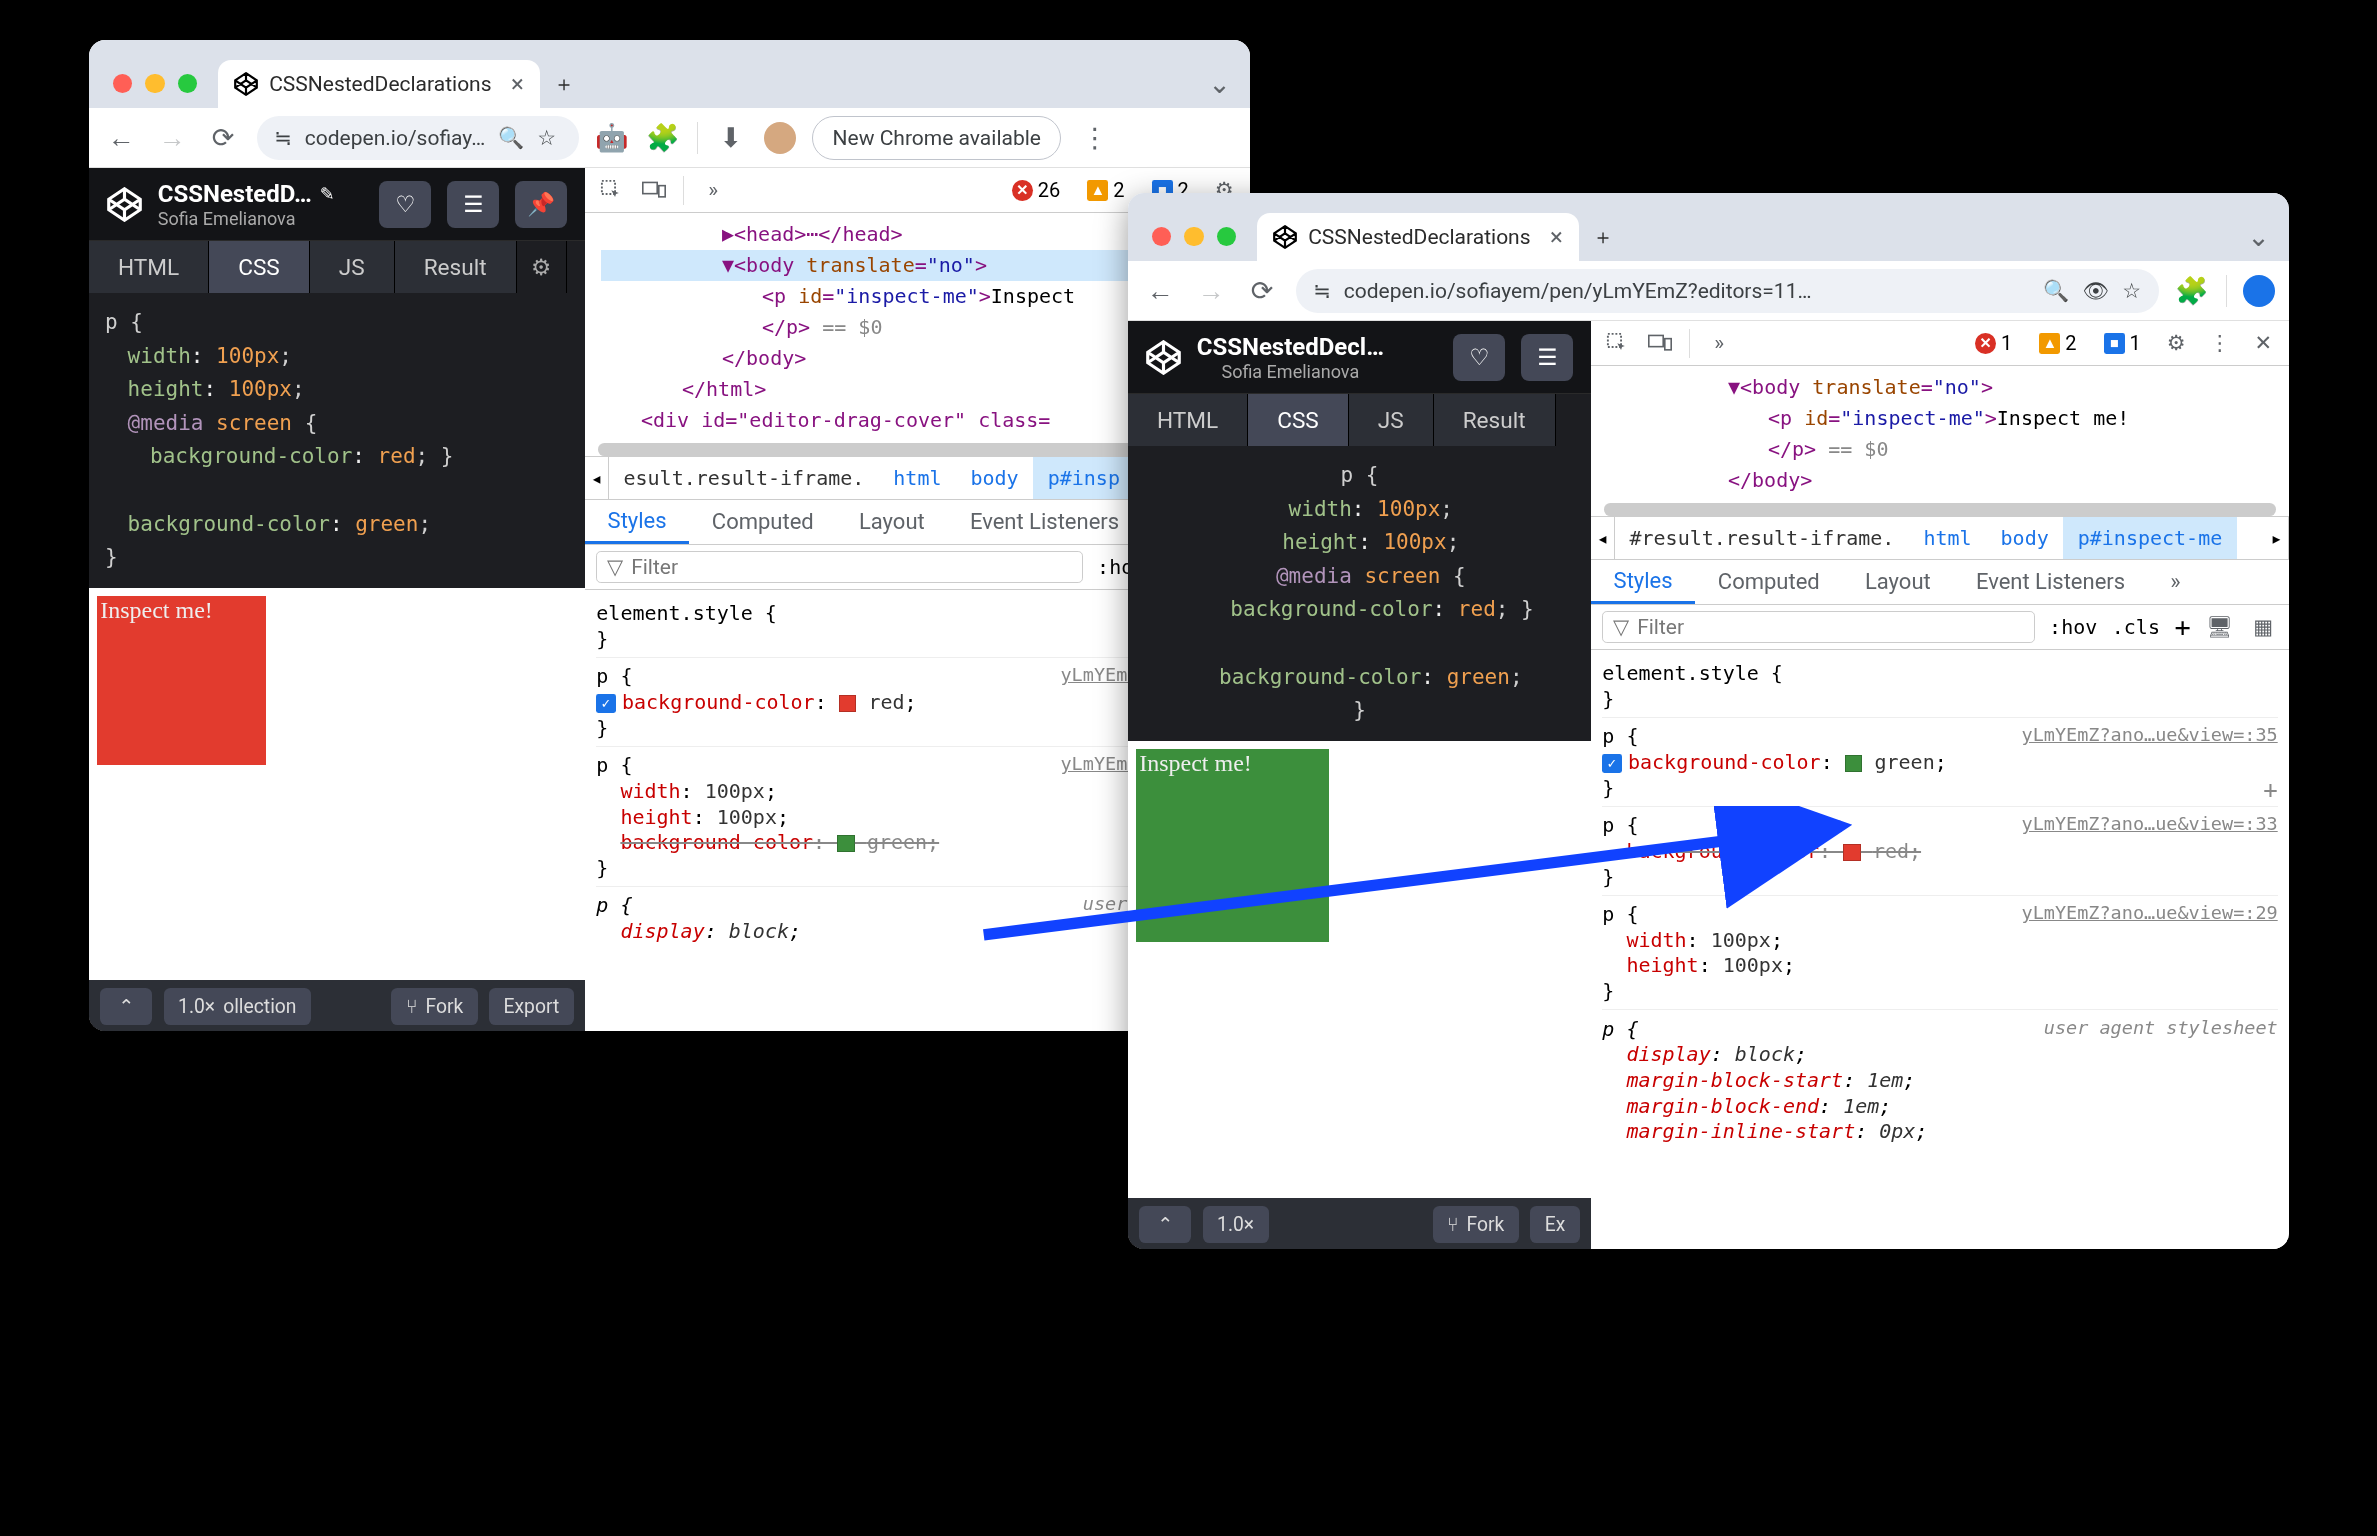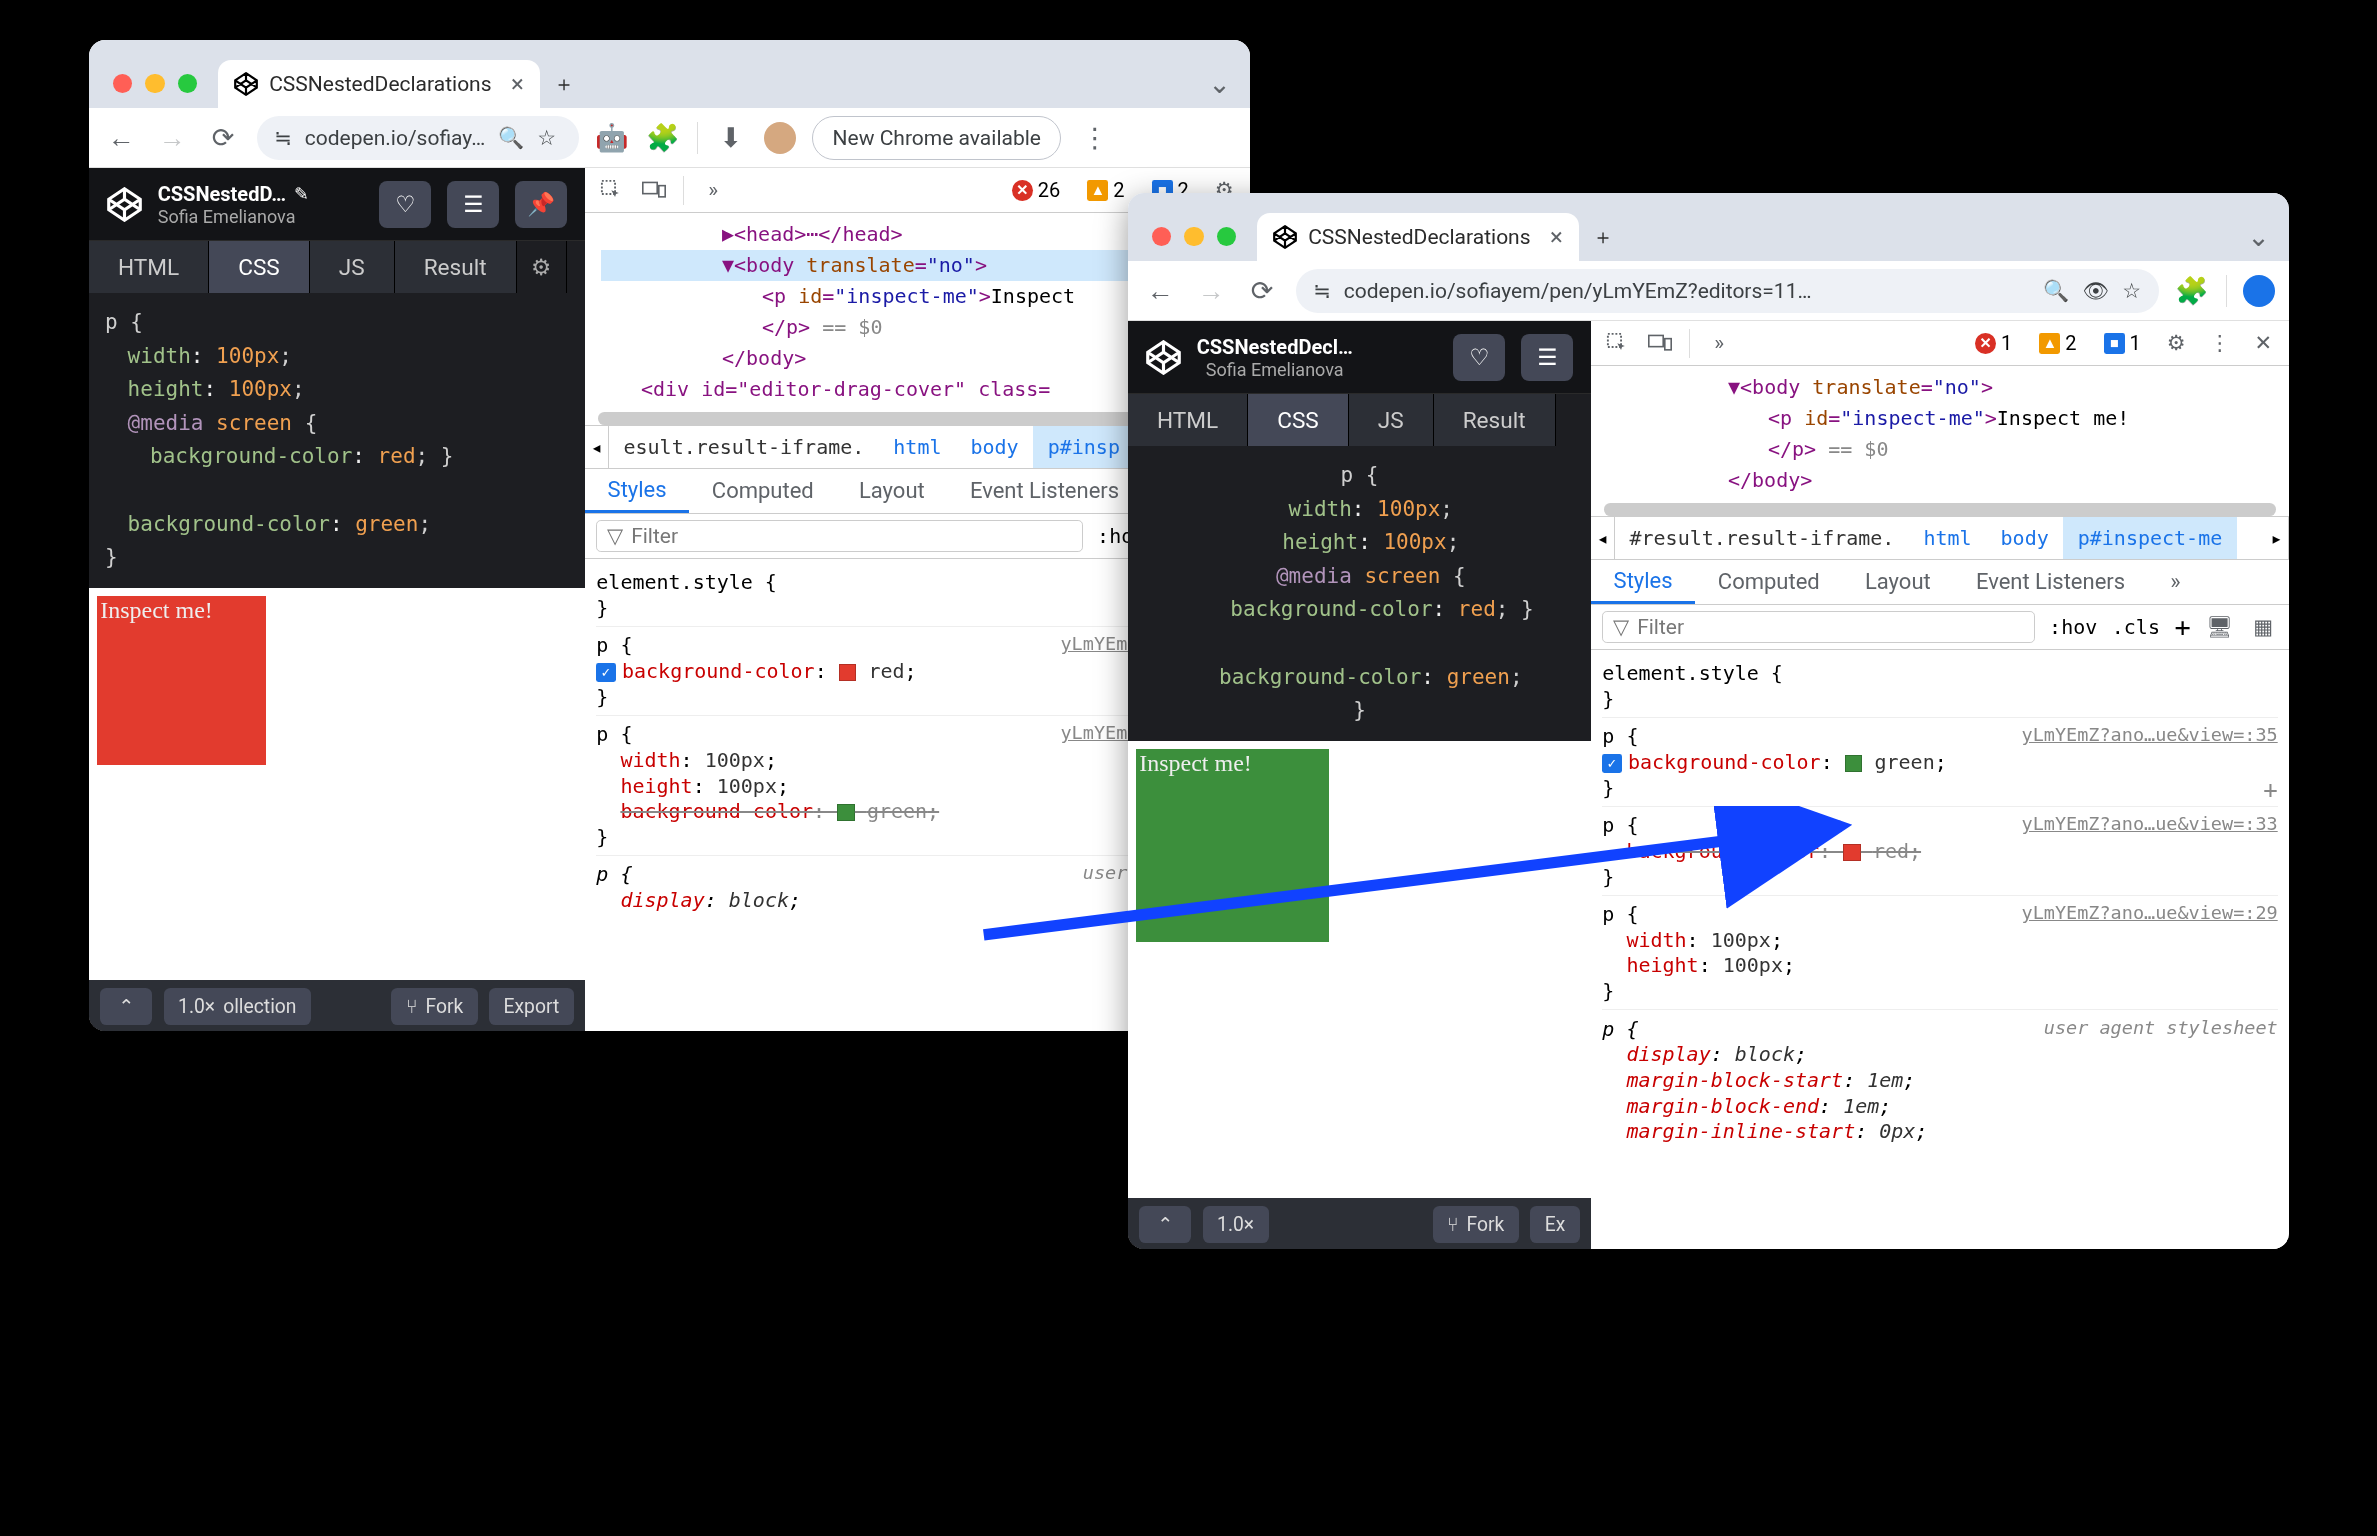--- a/index.html
+++ b/index.html
@@ -84,21 +84,21 @@
   .codepen{background:#111;color:#eee;flex:0 0 auto;display:flex;flex-direction:column;}
   .cphead{
     height:73px;
     background:#131417;
     display:flex;
     align-items:center;
     padding:0 17.7px;
     gap:16px;
     border-bottom:0.8px solid #2a2a2a;
   }
-  .cphead .title{font-size:20px;font-weight:700;color:#fff;}
+  .cphead .title{font-size:24px;font-weight:700;color:#fff;}
   .cphead .author{font-size:18px;color:#aaa;}
   .cphead .pencil{color:#fff;font-size:17.7px;}
   .cpbtn{
     width:52px;height:47px;background:#444857;border-radius:8px;
     display:flex;align-items:center;justify-content:center;color:#fff;font-size:22.6px;
   }
   .cptabs{
     height:52px;
     background:#1d1e22;
     display:flex;
@@ -352,20 +352,21 @@
           </span>
         <div class="dticon">⚙</div>
       </div>
 
       <div class="dom">
         <div class="in3">▶&lt;head&gt;⋯<span>&lt;/head&gt;</span></div>
         <div class="in3 sel">▼&lt;<span>body</span> <span class="attrname">translate</span>=<span class="attrval">"no"</span>&gt;</div>
         <div class="in4">&lt;<span>p</span> <span class="attrname">id</span>=<span class="attrval">"inspect-me"</span>&gt;<span class="txt">Inspect</span></div>
         <div class="in4"><span>&lt;/p&gt;</span> <span class="gray">== $0</span></div>
         <div class="in3"><span>&lt;/body&gt;</span></div>
+        <div class="in2"><span>&lt;/html&gt;</span></div>
         <div class="in1 txt" style="color:#881280">&lt;div id="editor-drag-cover" class=</div>
       </div>
       <div class="scrollstub"></div>
 
       <div class="crumbs">
         <div class="crumbarrow">◂</div>
         <div class="crumb">
             <span>esult.result-iframe.</span>
           </div>
         <div class="crumb blue">

